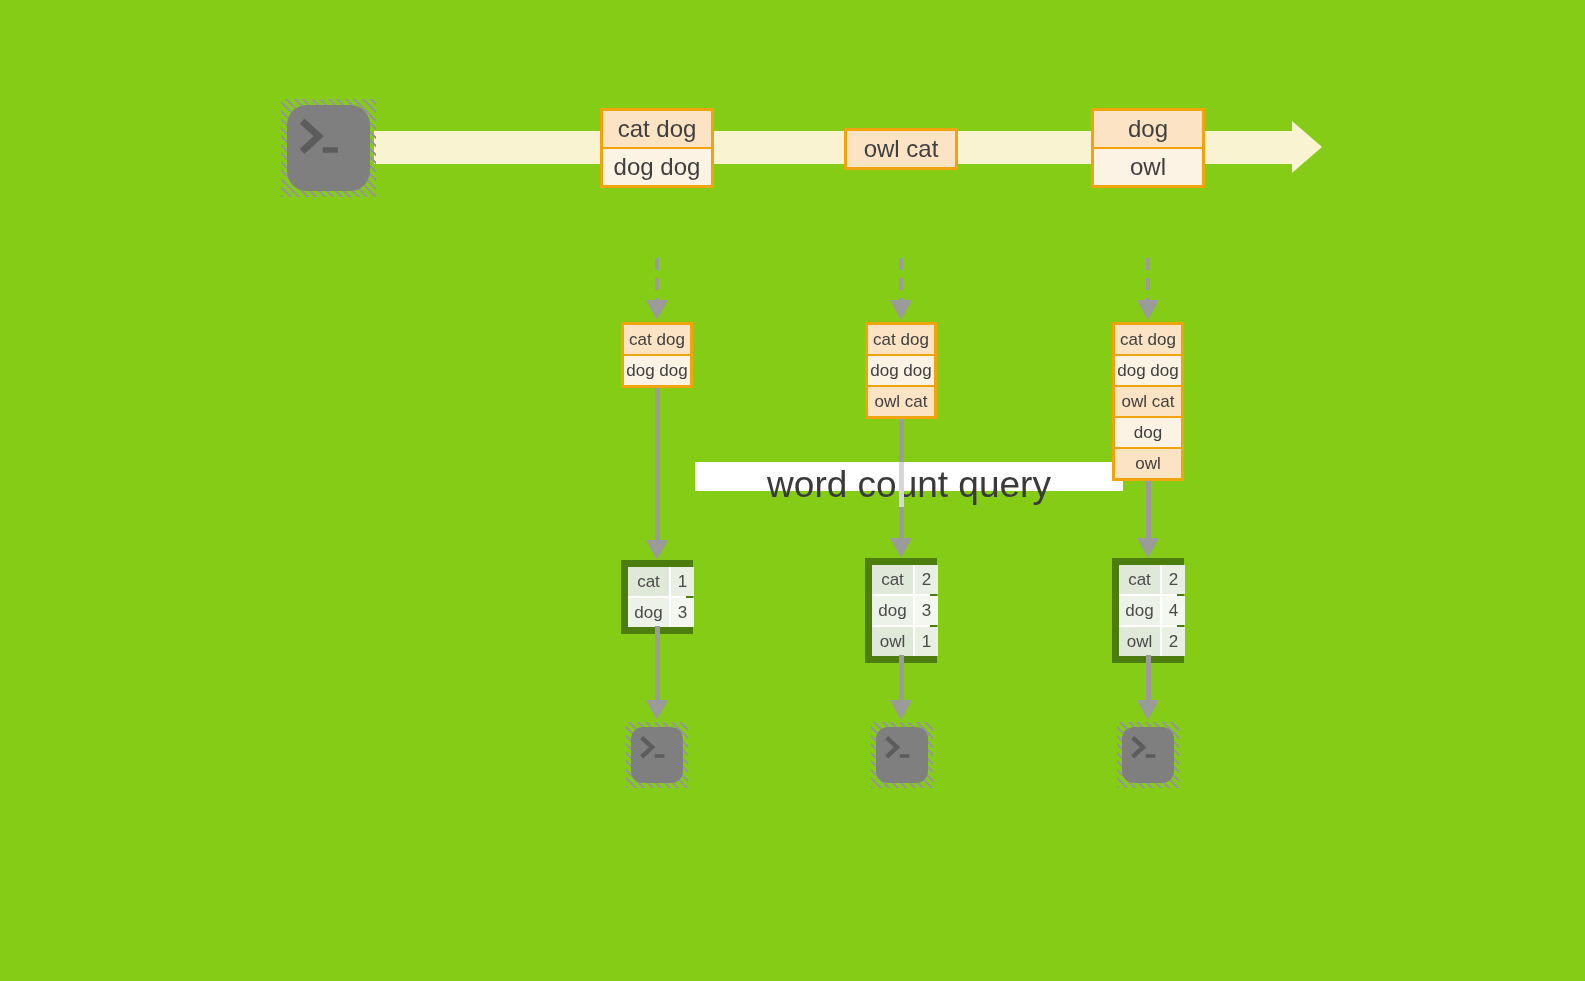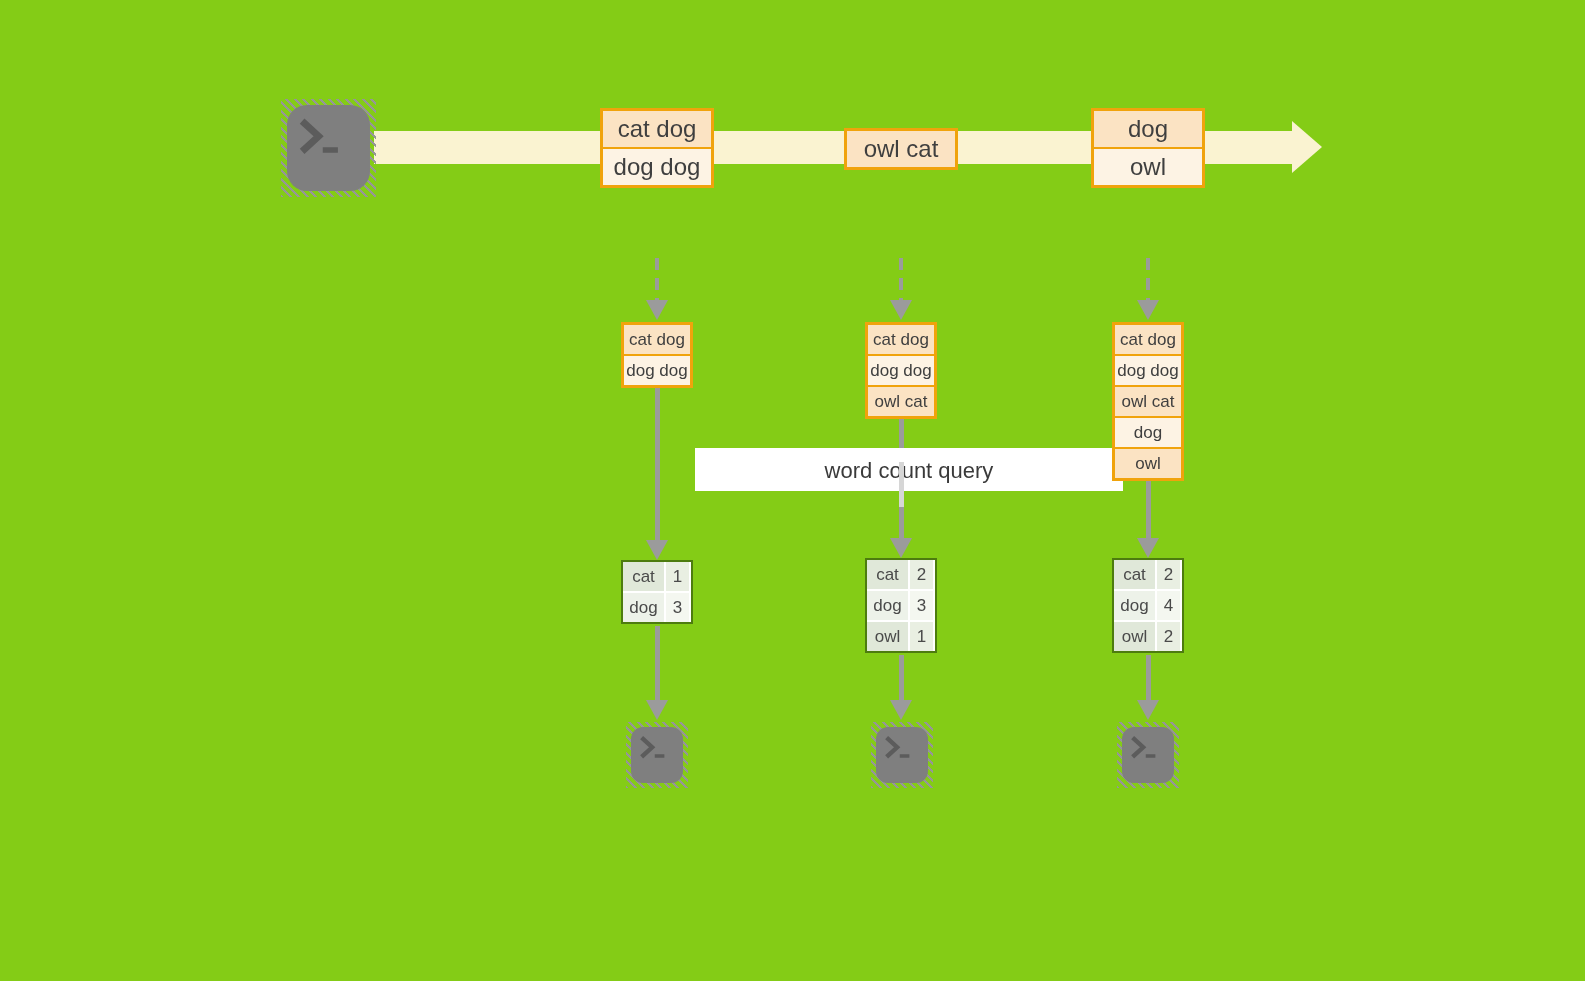--- a/index.html
+++ b/index.html
@@ -23,26 +23,26 @@
   .sbox{width:72px;}
   .erow{height:36px;line-height:36px;font-size:24px;text-align:center;background:#FBE3C3;}
   .srow{height:29px;line-height:29px;font-size:17px;text-align:center;background:#FBE3C3;}
   .alt{background:#FDF3E4;}
   
   .vline{position:absolute;width:5px;background:#9B9B9B;}
   .vdash{position:absolute;width:4px;background:repeating-linear-gradient(#9B9B9B 0 12px,rgba(0,0,0,0) 12px 20px);}
   .ahead{position:absolute;width:0;height:0;border-left:11px solid transparent;
     border-right:11px solid transparent;border-top:20px solid #9B9B9B;}
   
-  .band{position:absolute;left:695px;top:448px;width:428px;height:43px;background:#FFFFFF;
-    text-align:center;line-height:45px;font-size:22px;color:#3A3A3A;}
+  .band{position:absolute;left:695px;top:462px;width:428px;height:29px;background:#FFFFFF;
+    text-align:center;line-height:45px;font-size:37px;color:#3A3A3A;}
   .band-line{position:absolute;left:899px;top:462px;width:5px;height:45px;background:#D6D6D6;}
   
   .gbox{position:absolute;display:grid;grid-template-columns:41px 23px;gap:2px;background:#FFFFFF;
-    border:2px solid #4d7c0f;box-sizing:border-box;width:72px;}
+    border:7px solid #4d7c0f;box-sizing:border-box;width:72px;}
   .gc{height:29px;line-height:29px;font-size:17px;text-align:center;color:#4A4A4A;}
   .gw-odd{background:#E0E8D9;}  .gn-odd{background:#E9EFE2;}
   .gw-even{background:#EDF2E9;} .gn-even{background:#F4F7F0;}
 </style>
 </head>
 <body>
 
 <div id="canvas">
 
   <div class="stream-shaft"></div>

